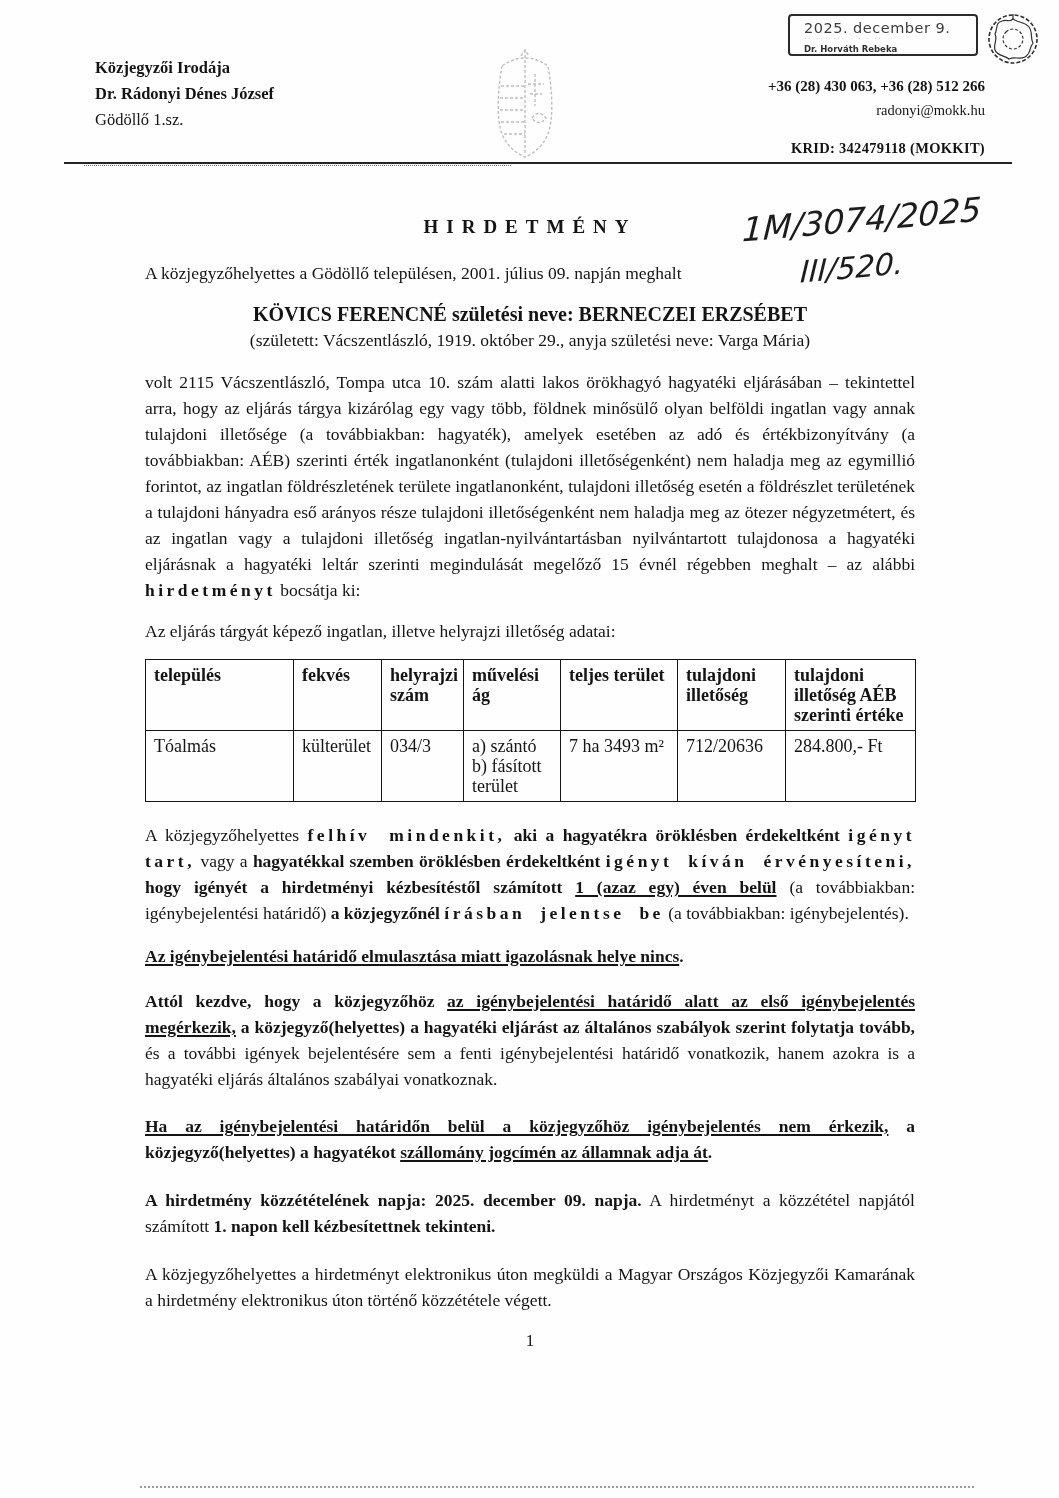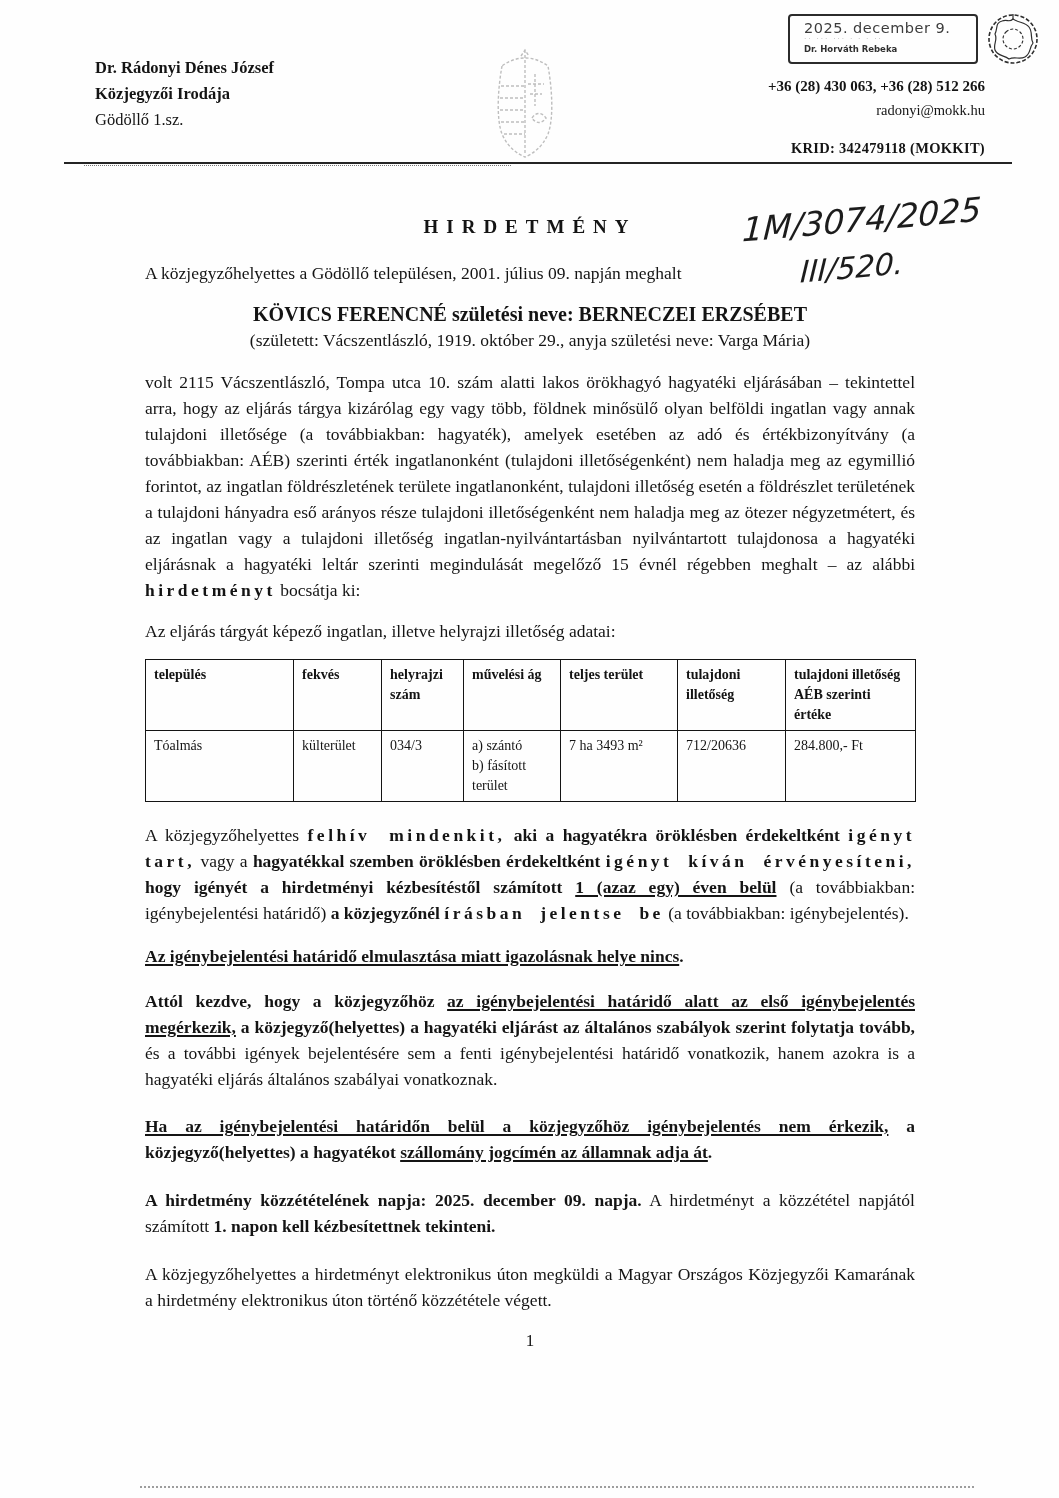--- a/index.html
+++ b/index.html
@@ -11,21 +11,21 @@
     font-family:"Liberation Serif", serif;
     color:#141414;
     overflow:hidden;
   }
   
   .office{position:absolute;left:95px;top:55px;font-size:16.5px;line-height:26px;}
   .office .ln{white-space:nowrap;}
   .office .bold{font-weight:bold;}
   .coat{position:absolute;left:488px;top:48px;opacity:.55;}
   .stamp{
-    position:absolute;left:788px;top:14px;width:190px;height:50px;
+    position:absolute;left:788px;top:14px;width:190px;height:42px;
     border:2px solid #2b2b2b;border-radius:4px;
     padding:4px 10px 2px 14px;box-sizing:border-box;
   }
   .stamp .date{font-family:"DejaVu Sans",sans-serif;font-size:14.5px;color:#3c3c3c;letter-spacing:.5px;}
   .stamp .sub{font-size:7px;color:#9a9a9a;letter-spacing:2px;line-height:7px;}
   .stamp .who{font-family:"DejaVu Sans",sans-serif;font-size:8.5px;font-weight:bold;color:#2f2f2f;margin-top:1px;}
   .seal{position:absolute;left:984px;top:10px;}
   .phones{position:absolute;right:74px;top:78px;font-size:15px;font-weight:bold;white-space:nowrap;}
   .email{position:absolute;right:74px;top:102px;font-size:14.5px;}
   .krid{position:absolute;right:74px;top:140px;font-size:14.5px;font-weight:bold;letter-spacing:.3px;}
@@ -47,42 +47,42 @@
   }
   p.par{margin:0 0 15px 0;text-align:justify;}
   .name-line{font-weight:bold;font-size:20px;text-align:center;line-height:26px;}
   .birth-line{text-align:center;line-height:26px;margin-bottom:16px;}
   .b{font-weight:bold;}
   .u{text-decoration:underline;text-decoration-thickness:1.5px;text-underline-offset:2px;}
   .sp{font-weight:bold;letter-spacing:3.5px;word-spacing:7px;}
   
   table.props{
     border-collapse:collapse;width:100%;table-layout:fixed;
-    margin:4px 0 20px 0;font-size:14px;line-height:20px;
+    margin:4px 0 20px 0;font-size:18px;line-height:20px;
   }
   table.props th,table.props td{
     border:1.6px solid #141414;vertical-align:top;text-align:left;
     padding:5px 8px;font-weight:normal;
   }
   table.props th{font-weight:bold;}
   td.preline{white-space:pre-line;}
   td.money{text-align:right;font-weight:bold;}
   td.celldata{font-weight:bold;}
   
   .pageno{text-align:center;margin-top:14px;font-size:17px;}
   .bottom-dots{position:absolute;left:140px;right:85px;bottom:10px;border-top:2px dotted rgba(40,40,40,.45);}
 </style>
 </head>
 <body>
 
 <div class="page">
 
   <div class="office">
+    <div class="ln bold">Közjegyzői Irodája</div>
     <div class="ln bold">Dr. Rádonyi Dénes József</div>
-    <div class="ln bold">Közjegyzői Irodája</div>
     <div class="ln">Gödöllő 1.sz.</div>
   </div>
 
   <svg class="coat" width="74" height="112" viewBox="0 0 74 112">
     <g fill="none" stroke="#8a8a8a" stroke-width="1.4" stroke-dasharray="3 2">
       <path d="M14 18 C10 40 8 70 14 86 C20 100 30 106 37 109 C44 106 54 100 60 86 C66 70 64 40 60 18 C52 12 44 10 37 10 C30 10 22 12 14 18 Z"></path>
       <line x1="37" y1="12" x2="37" y2="106"></line>
       <line x1="13" y1="38" x2="37" y2="38"></line>
       <line x1="12" y1="50" x2="37" y2="50"></line>
       <line x1="12" y1="62" x2="37" y2="62"></line>

